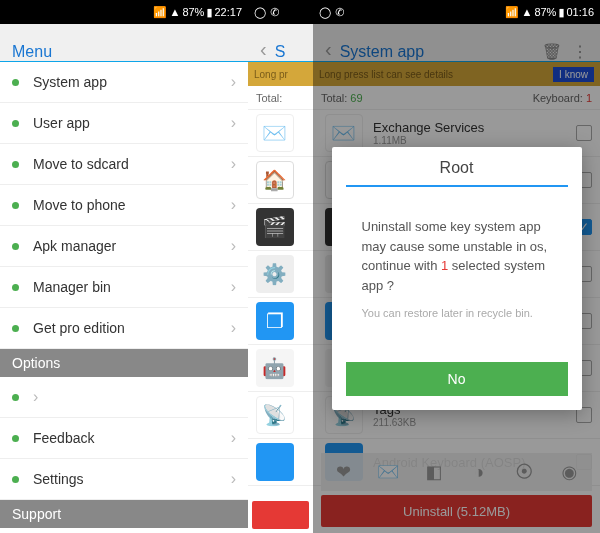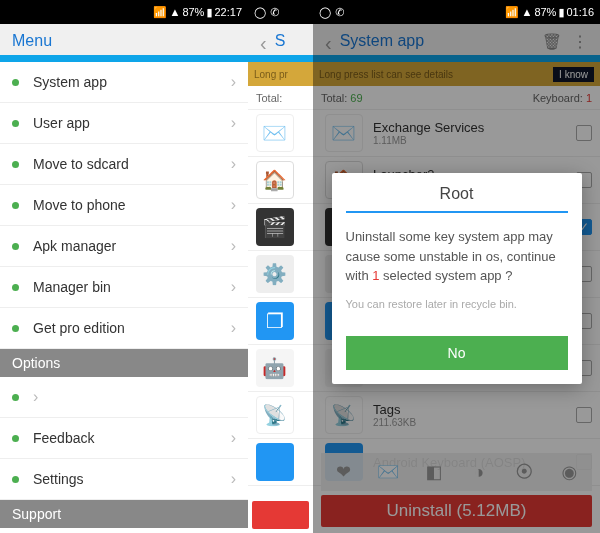--- a/index.html
+++ b/index.html
@@ -8,57 +8,57 @@
 .panel{position:relative;overflow:hidden;flex-shrink:0}
 .p1{width:248px;background:#fff}
 .p2{width:65px;background:#fff}
 .p3{width:287px;background:#fff}
 
 .statusbar{height:24px;background:#000;color:#fff;display:flex;align-items:center;justify-content:flex-end;padding:0 6px;font-size:11px;gap:2px}
 .statusbar.v2{justify-content:space-between}
 .status-left{display:flex;gap:4px;align-items:center}
 .status-right{display:flex;gap:2px;align-items:center}
 
-.header{height:38px;display:flex;align-items:flex-start;padding:8px 12px;background:#f0f0f0;border-bottom:7px solid #0ea5e9;font-size:16px}
+.header{height:38px;display:flex;align-items:flex-end;padding:0 12px;background:#f0f0f0;border-bottom:1px solid #0ea5e9;font-size:16px}
 .header.h1{color:#1976D2;font-weight:normal}
 .header.h3{color:#1976D2}
 .header .back{color:#999;font-size:20px;margin-right:8px}
 .header .title{flex:1;color:#1976D2}
 .header .trash,.header .more{color:#888;font-size:16px;margin-left:10px}
 
 .hintbar{height:24px;background:#D4A73A;color:#7a5c1a;display:flex;align-items:center;padding:0 6px;font-size:10px;justify-content:space-between}
-.iknow{background:#0f172a;color:#fff;padding:2px 6px;font-size:10px}
+.iknow{background:#1d4ed8;color:#fff;padding:2px 6px;font-size:10px}
 
 .countbar{height:24px;background:#fff;color:#666;display:flex;align-items:center;padding:0 8px;font-size:11px;border-bottom:1px solid #eee;justify-content:space-between}
 
 .section{height:28px;background:#888;color:#fff;display:flex;align-items:center;padding:0 12px;font-size:14px}
 .item{height:41px;display:flex;align-items:center;padding:0 12px;border-bottom:1px solid #eee;font-size:14px;color:#333}
 .dot{width:7px;height:7px;border-radius:50%;background:#4CAF50;margin-right:14px}
 .item .label{flex:1}
 .chev{color:#bbb;font-size:16px}
 
 .iconrow{height:47px;display:flex;align-items:center;padding:4px;border-bottom:1px solid #eee;overflow:hidden}
 .appicon{width:38px;height:38px;border-radius:4px;margin:0 4px;display:flex;align-items:center;justify-content:center;font-size:20px;flex-shrink:0}
 
 .approw{height:47px;display:flex;align-items:center;padding:0 8px;border-bottom:1px solid #eee}
 .approw .info{flex:1;margin-left:6px}
 .approw .name{font-size:13px;color:#333}
 .approw .size{font-size:10px;color:#999}
 .checkbox{width:16px;height:16px;border:1px solid #aaa;border-radius:2px;display:flex;align-items:center;justify-content:center}
 .checkbox.checked{background:#2196F3;border-color:#2196F3;color:#fff;font-size:12px}
 
-.uninstallbar{position:absolute;bottom:6px;left:8px;right:8px;height:32px;background:#E53935;color:#fff;display:flex;align-items:center;justify-content:center;font-size:17px;border-radius:2px}
+.uninstallbar{position:absolute;bottom:6px;left:8px;right:8px;height:32px;background:#E53935;color:#fff;display:flex;align-items:center;justify-content:center;font-size:13px;border-radius:2px}
 .shortcutbar{position:absolute;bottom:42px;left:8px;right:8px;height:38px;background:rgba(240,240,240,0.9);display:flex;align-items:center;justify-content:space-around}
 .shortcut{width:30px;height:30px;display:flex;align-items:center;justify-content:center;font-size:18px;color:#999}
 
 .overlay{position:absolute;top:0;left:0;right:0;bottom:0;background:rgba(0,0,0,0.4);display:flex;align-items:center;justify-content:center}
 .p3 .overlay{top:24px}
 .dialog{width:250px;background:#fff;border-radius:2px;box-shadow:0 4px 20px rgba(0,0,0,0.3)}
 .dialog-title{text-align:center;padding:12px 0 8px;font-size:16px;color:#444;border-bottom:2px solid #2196F3;margin:0 14px}
-.dialog-body{padding:14px;font-size:13px;color:#555;line-height:1.5}
+.dialog-body{padding:30px;font-size:13px;color:#555;line-height:1.5}
 .dialog-body .highlight{color:#E53935}
 .dialog-sub{font-size:11px;color:#aaa;margin-top:10px}
 .dialog-buttons{display:flex;gap:10px;padding:10px 14px 14px}
 .dbtn{flex:1;height:34px;display:flex;align-items:center;justify-content:center;color:#fff;font-size:14px}
 .dbtn.yes{background:#E53935}
 .dbtn.no{background:#4CAF50}
 
 .redbtn{position:absolute;bottom:4px;left:4px;right:4px;height:28px;background:#E53935;border-radius:2px}
 
 .partial-s{color:#1976D2;font-size:16px}

